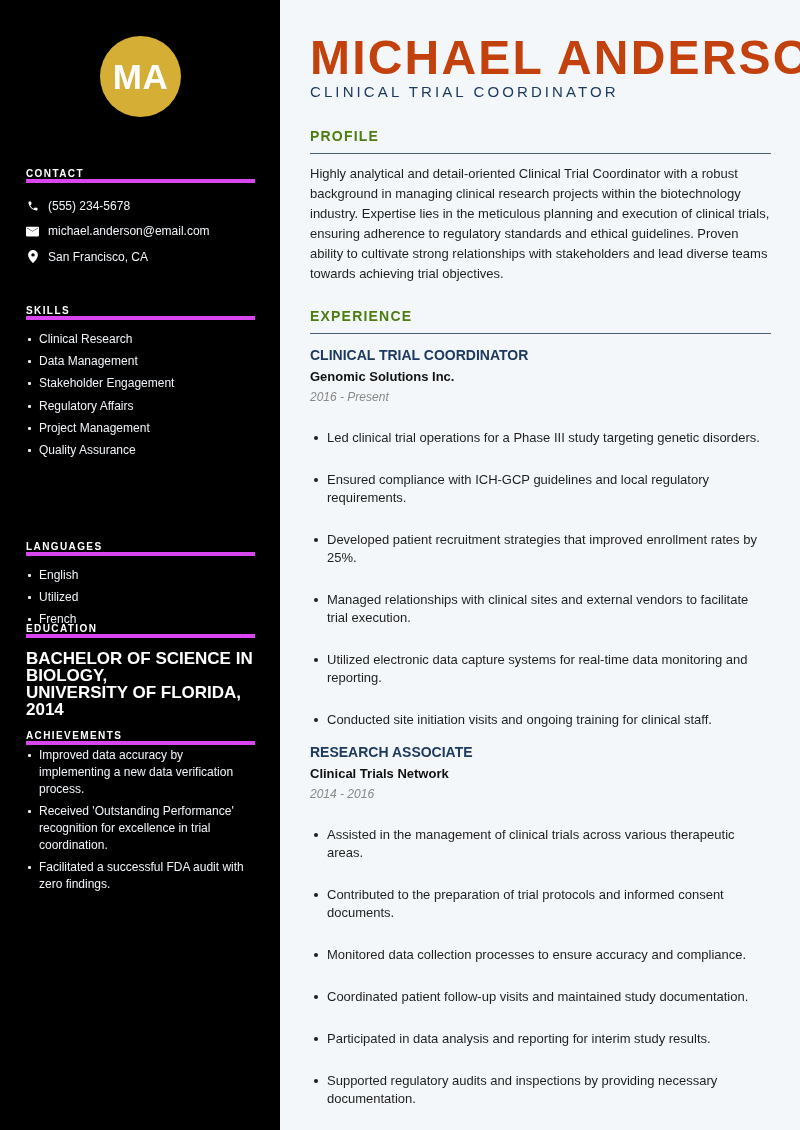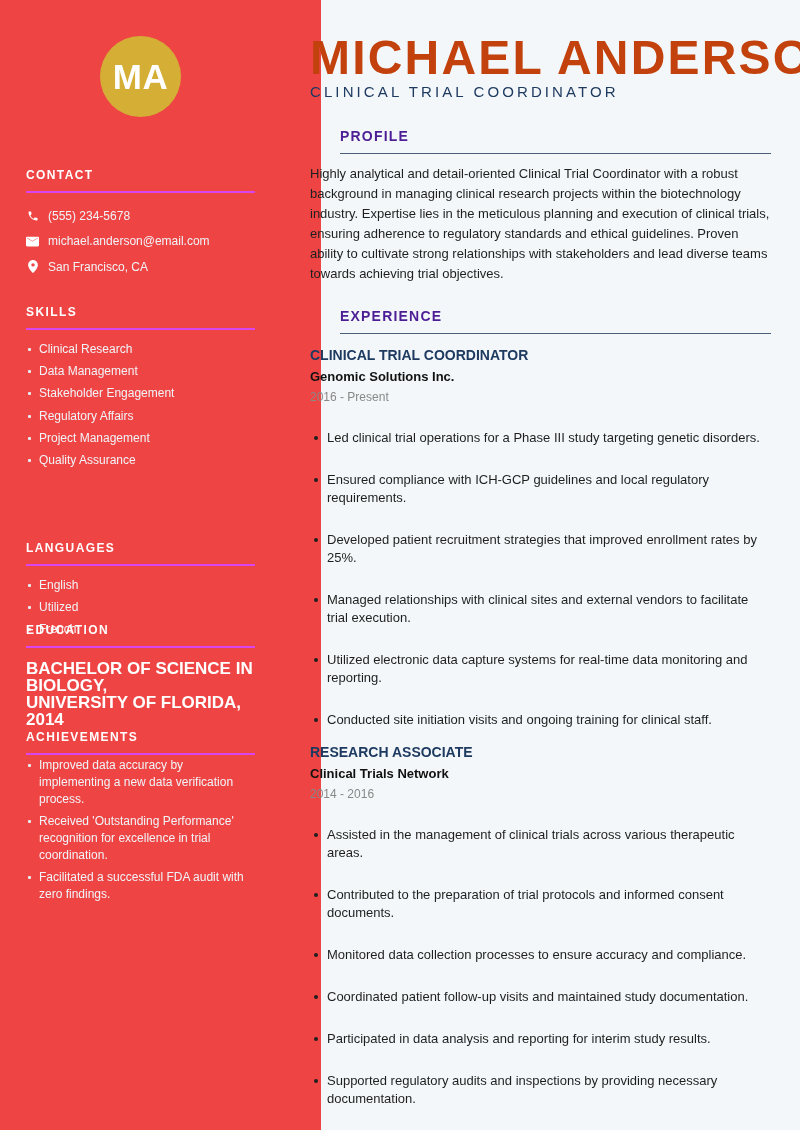--- a/index.html
+++ b/index.html
@@ -1,56 +1,56 @@
 <!DOCTYPE html>
 <html><head>
   <meta charset="utf-8">
   <style>
     * { box-sizing: border-box; margin: 0; padding: 0; }
     html, body { width: 800px; height: 1130px; background: #f3f7f9; }
     body { font-family: "Liberation Sans", "DejaVu Sans", sans-serif; color: #1f1f1f; position: relative; overflow: hidden; }
 
     .sidebar {
-      position: absolute; left: 0; top: 0; width: 321px; height: 1130px;
-      background: #ef4444; color: #ffffff;
+      position: absolute; left: 0; top: 0; width: 280px; height: 1130px;
+      background: #000000; color: #ffffff;
       padding: 0 26px 0 26px;
     }
     .avatar {
       position: absolute; left: 100px; top: 36px; width: 81px; height: 81px;
       border-radius: 50%; background: #d4ae35;
       display: flex; align-items: center; justify-content: center;
       color: #ffffff; font-weight: 700; font-size: 35px; letter-spacing: 0.5px;
     }
     .side-section { position: absolute; left: 26px; width: 229px; }
     .side-title {
-      font-size: 12px; font-weight: 700; letter-spacing: 1.4px;
-      color: #ffffff; padding-bottom: 9px;
-      border-bottom: 2px solid #d946ef;
+      font-size: 10px; font-weight: 700; letter-spacing: 1.4px;
+      color: #ffffff; 
+      border-bottom: 4px solid #d946ef;
     }
     .contact-list { list-style: none; margin-top: 10px; }
     .contact-list li { display: flex; align-items: center; height: 25.5px; font-size: 12px; color: #f0f4f8; }
     .contact-list .ic { width: 13px; height: 13px; margin-right: 9px; display: inline-flex; align-items: center; justify-content: center; }
     .bullet-list { list-style: none; margin-top: 11px; }
     .bullet-list li { position: relative; padding-left: 13px; font-size: 12px; line-height: 17px; color: #f0f4f8; margin-bottom: 5.2px; }
     .bullet-list li::before { content: ""; position: absolute; left: 2px; top: 7px; width: 3px; height: 3px; background: #e5ecf4; border-radius: 1px; }
     .edu-text { margin-top: 12px; font-size: 17px; font-weight: 700; line-height: 17px; color: #ffffff; }
 
     .main { position: absolute; left: 310px; top: 0; width: 461px; }
     .name { position: absolute; top: 30px; left: 0; font-size: 48px; font-weight: 700; color: #c2410c; letter-spacing: 2.2px; white-space: nowrap; }
     .job-title { position: absolute; top: 83px; left: 0; font-size: 15px; color: #1e3a60; letter-spacing: 3.1px; white-space: nowrap; }
     .main-section { position: absolute; left: 0; width: 461px; }
     .main-title {
-      font-size: 14px; font-weight: 700; letter-spacing: 1.2px; color: #4c1d95;
-      padding-bottom: 9px; border-bottom: 1px solid #4a5f7a; margin-left: 30px;
+      font-size: 14px; font-weight: 700; letter-spacing: 1.2px; color: #4d7c0f;
+      padding-bottom: 9px; border-bottom: 1px solid #4a5f7a;
     }
     .profile-text { margin-top: 10px; font-size: 13px; line-height: 20px; color: #1f1f1f; }
     .job { margin-top: 12px; }
     .job-role { font-size: 14px; font-weight: 700; color: #1e3a60; line-height: 18px; }
     .job-company { margin-top: 4px; font-size: 13px; font-weight: 700; color: #111111; line-height: 18px; }
-    .job-dates { margin-top: 3px; font-size: 12px; color: #888888; line-height: 16px; }
+    .job-dates { margin-top: 3px; font-size: 12px; font-style: italic; color: #888888; line-height: 16px; }
     .job-bullets { list-style: none; margin-top: 7px; }
     .job-bullets li { position: relative; padding-left: 17px; font-size: 13px; line-height: 18px; color: #1f1f1f; margin-bottom: 4px; margin-top: 24px; }
     .job-bullets li::before { content: ""; position: absolute; left: 4px; top: 7px; width: 4px; height: 4px; border-radius: 50%; background: #1f1f1f; }
   </style>
 </head>
 <body>
 
 <aside class="sidebar">
   <div class="avatar">
     <span>MA</span>

